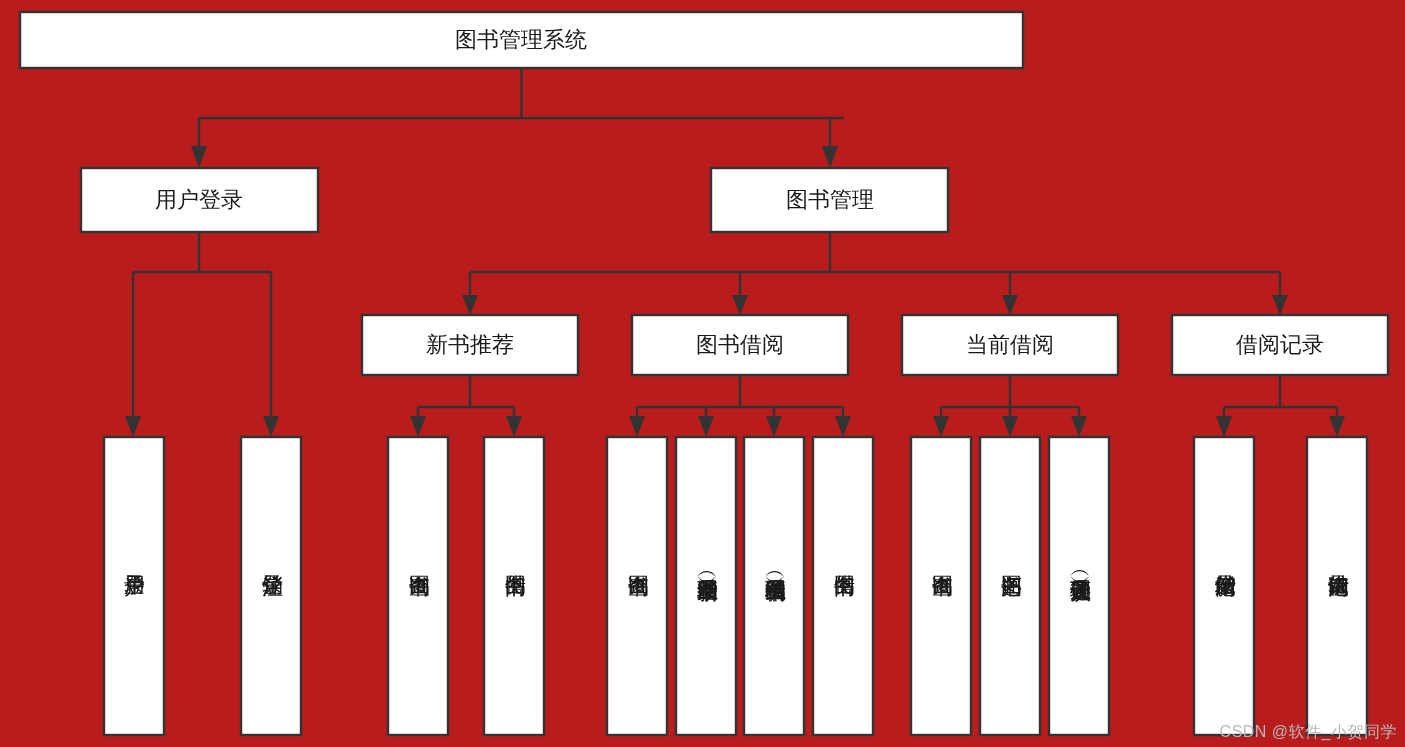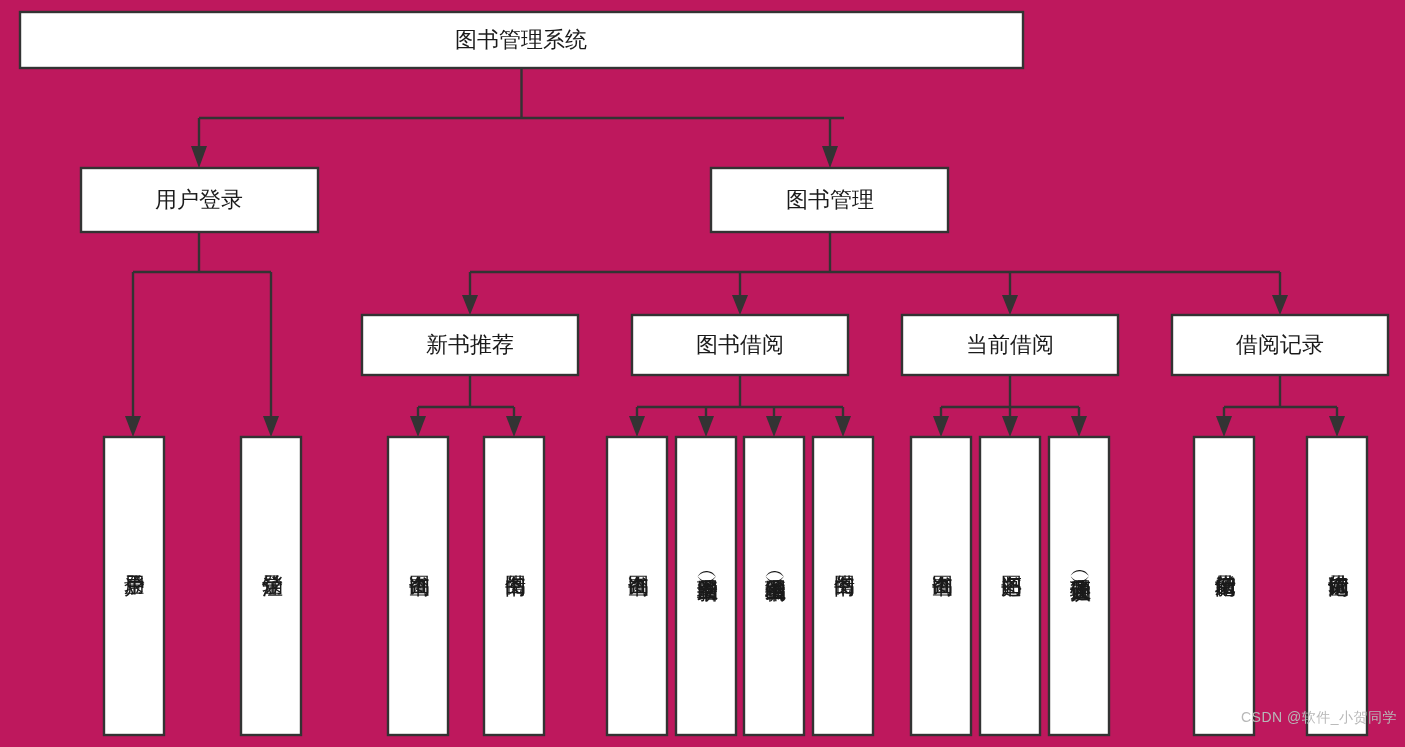--- a/index.html
+++ b/index.html
@@ -7,21 +7,21 @@
     padding: 0;
     background: #ffffff;
   }
   body {
     font-family: "Liberation Sans", "DejaVu Sans", sans-serif;
   }
   #canvas-wrap {
     position: relative;
     width: 1405px;
     height: 747px;
-    background: #be185d;
+    background: #b91c1c;
     overflow: hidden;
   }
   svg#diagram {
     position: absolute;
     left: 0;
     top: 0;
     width: 1405px;
     height: 747px;
     display: block;
   }
@@ -48,23 +48,23 @@
     fill: none;
     stroke-linecap: butt;
   }
   .arrow-head {
     fill: #333333;
     stroke: none;
   }
   .watermark {
     position: absolute;
     right: 8px;
-    bottom: 20px;
+    bottom: 4px;
     font-family: "Liberation Sans", "DejaVu Sans", sans-serif;
-    font-size: 14px;
+    font-size: 16px;
     color: #b8b8b8;
     letter-spacing: 0.5px;
     white-space: nowrap;
     pointer-events: none;
   }
 </style>
 </head>
 <body>
 
 <div id="canvas-wrap">

